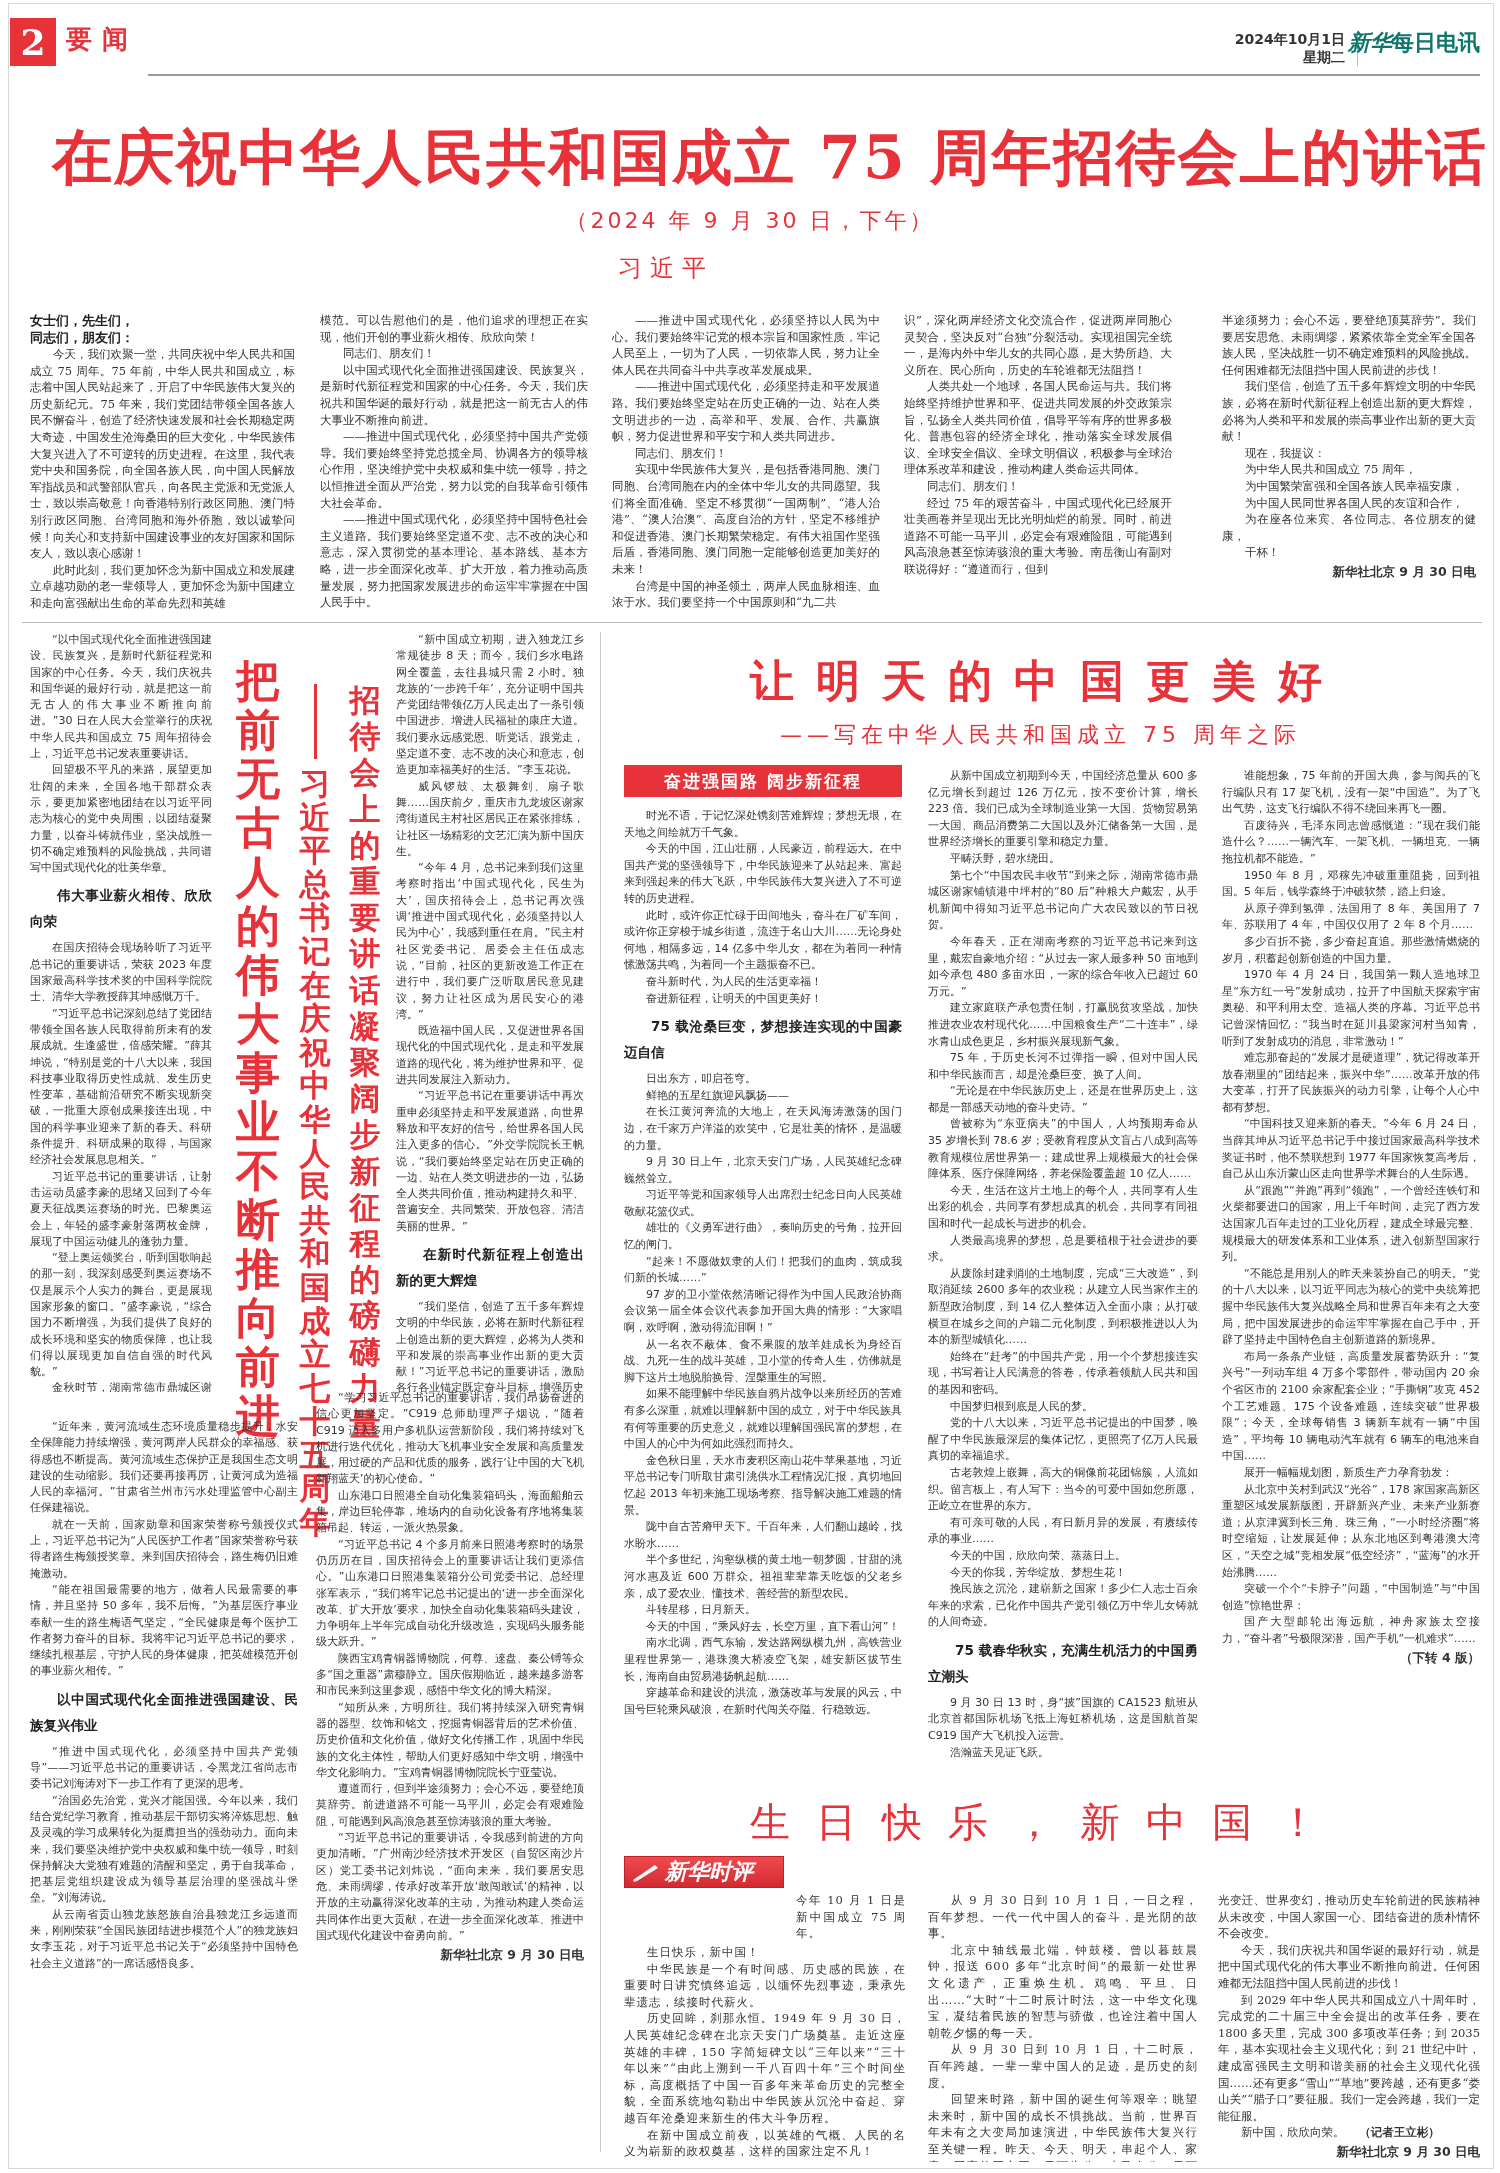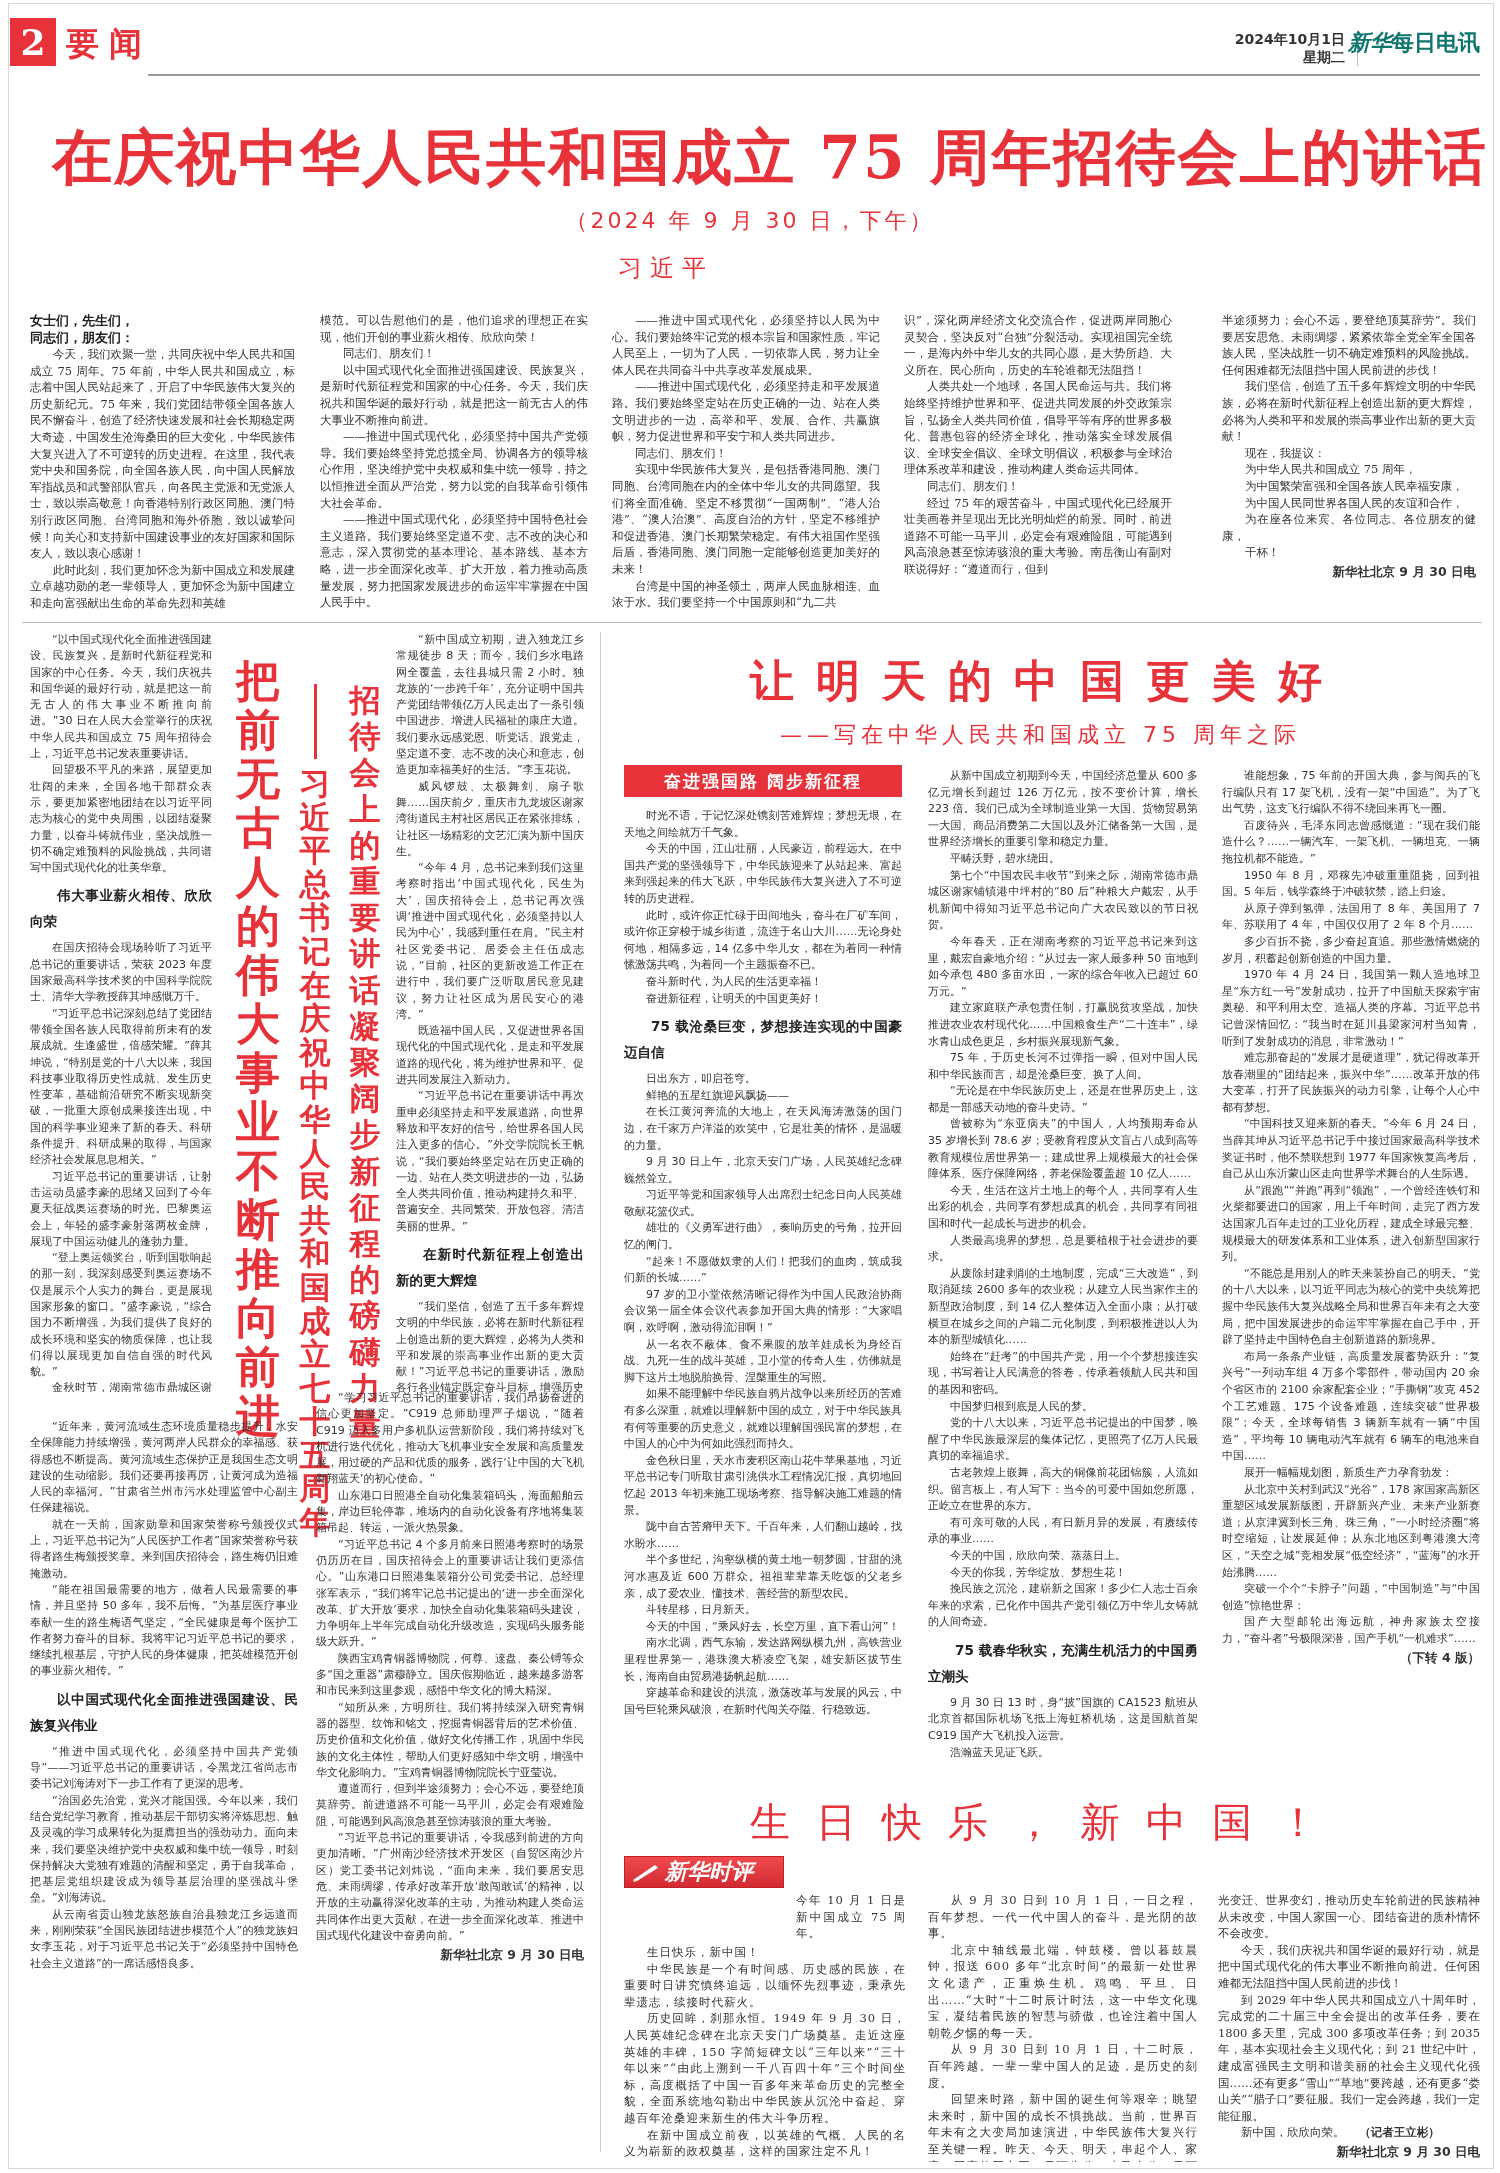--- a/index.html
+++ b/index.html
@@ -3,21 +3,21 @@
 <meta charset="utf-8">
 <style>
   * { box-sizing: border-box; margin: 0; padding: 0; }
   html, body { width: 1500px; height: 2173px; background: #ffffff; overflow: hidden; }
   body { font-family: "DejaVu Serif", "Liberation Serif", serif; color: #2a2a2a; position: relative; }
   .page { position: absolute; left: 8px; top: 3px; width: 1486px; height: 2166px; border: 1px solid #d8d8d8; background: #fff; }
 
   
   .mast { position: absolute; left: 8px; top: 14px; width: 1472px; height: 62px; }
   .page-num { position: absolute; left: 2px; top: 4px; width: 46px; height: 48px; background: #e8323a; color: #fff; font-family: "DejaVu Serif", serif; font-weight: bold; font-size: 36px; text-align: center; line-height: 48px; }
-  .section-name { position: absolute; left: 58px; top: 8px; font-size: 33px; font-weight: bold; color: #e8323a; letter-spacing: 10px; font-family: Liberation Serif, serif; }
+  .section-name { position: absolute; left: 58px; top: 8px; font-size: 26px; font-weight: bold; color: #e8323a; letter-spacing: 10px; font-family: Liberation Serif, serif; }
   .mast-rule { position: absolute; left: 140px; right: 0; top: 60px; height: 2px; background: #9a9a9a; }
   .mast-date { position: absolute; right: 135px; top: 16px; text-align: right; font-family: "DejaVu Sans", sans-serif; font-size: 14px; font-weight: bold; line-height: 18px; color: #333; }
   .mast-vsep { position: absolute; right: 122px; top: 16px; width: 1px; height: 36px; background: #bbb; }
   .mast-logo { position: absolute; right: 0; top: 14px; font-size: 22px; font-weight: bold; color: #0f766e; font-family: "DejaVu Serif", serif; white-space: nowrap; }
   .mast-logo .xh { font-style: italic; }
 
   
   .headline { position: absolute; left: 0; width: 1500px; top: 118px; text-align: center; font-size: 60px; font-weight: bold; color: #e8323a; font-family: "DejaVu Serif", serif; letter-spacing: 2px; margin-left: 20px; }
   .subline { position: absolute; left: 0; width: 1500px; top: 206px; text-align: center; font-size: 22px; color: #e8323a; letter-spacing: 3px; font-family: "DejaVu Sans", sans-serif; }
   .byline { position: absolute; left: 0; width: 1332px; top: 252px; text-align: center; font-size: 24px; color: #e8323a; letter-spacing: 8px; }

